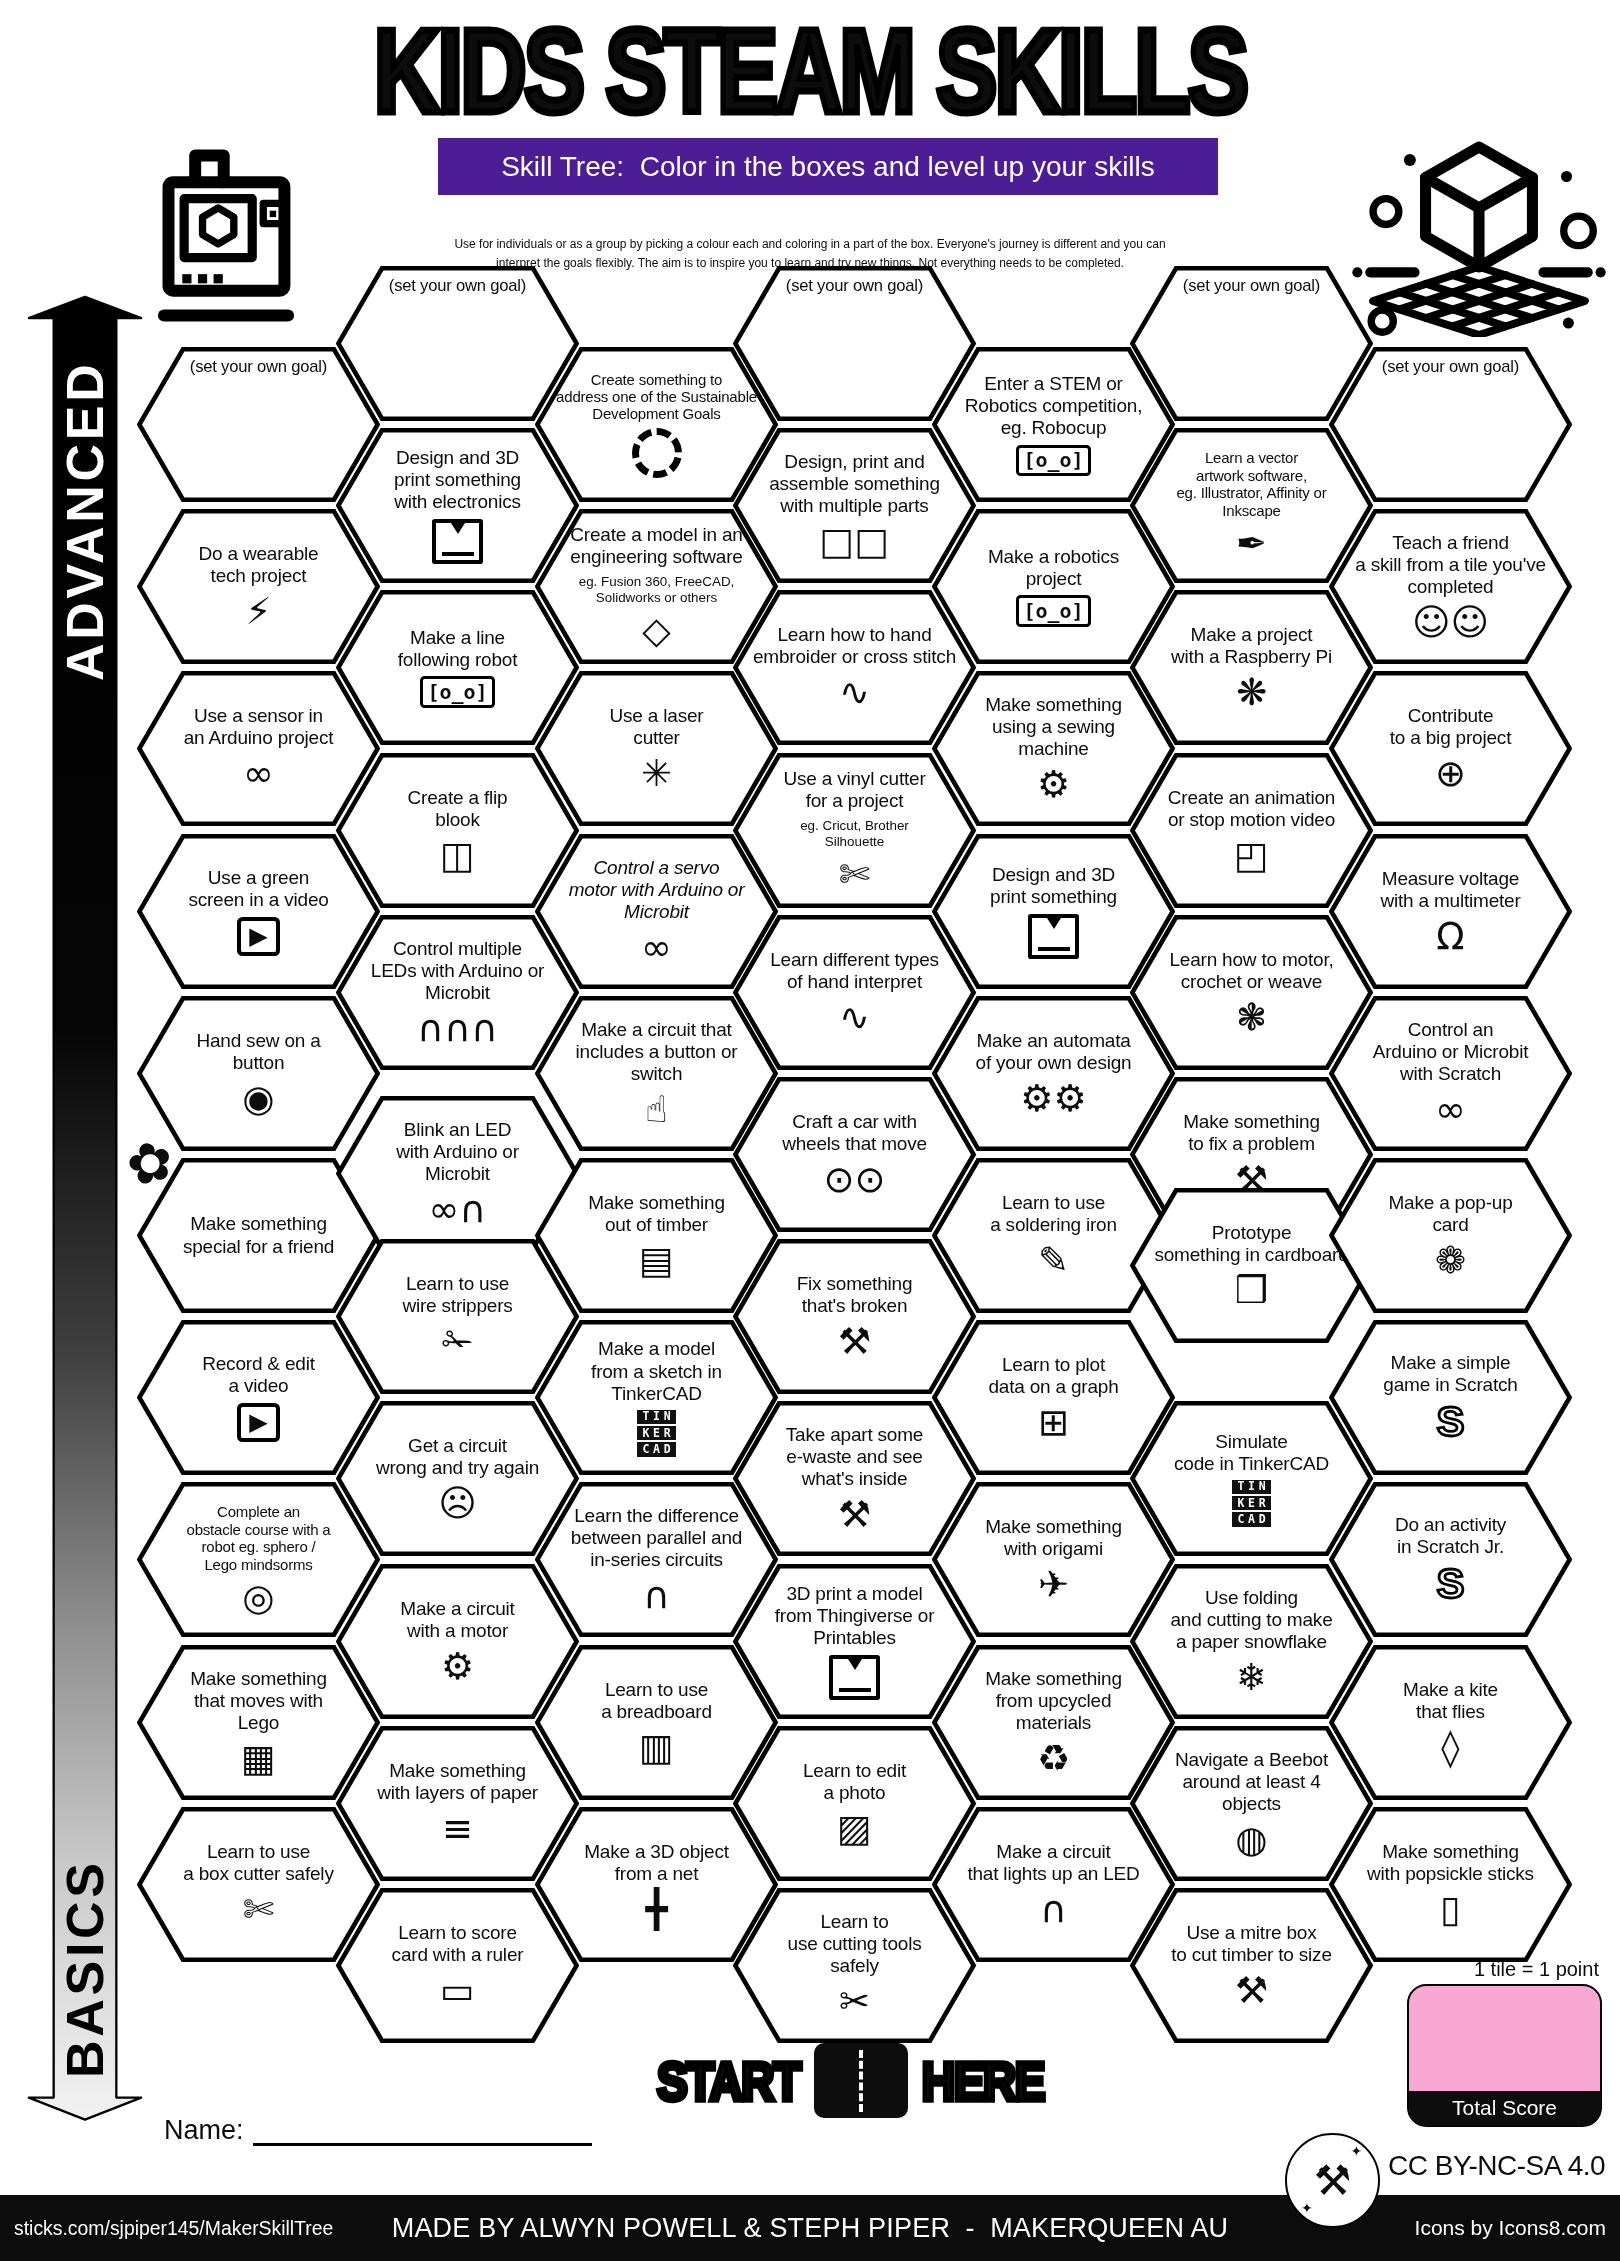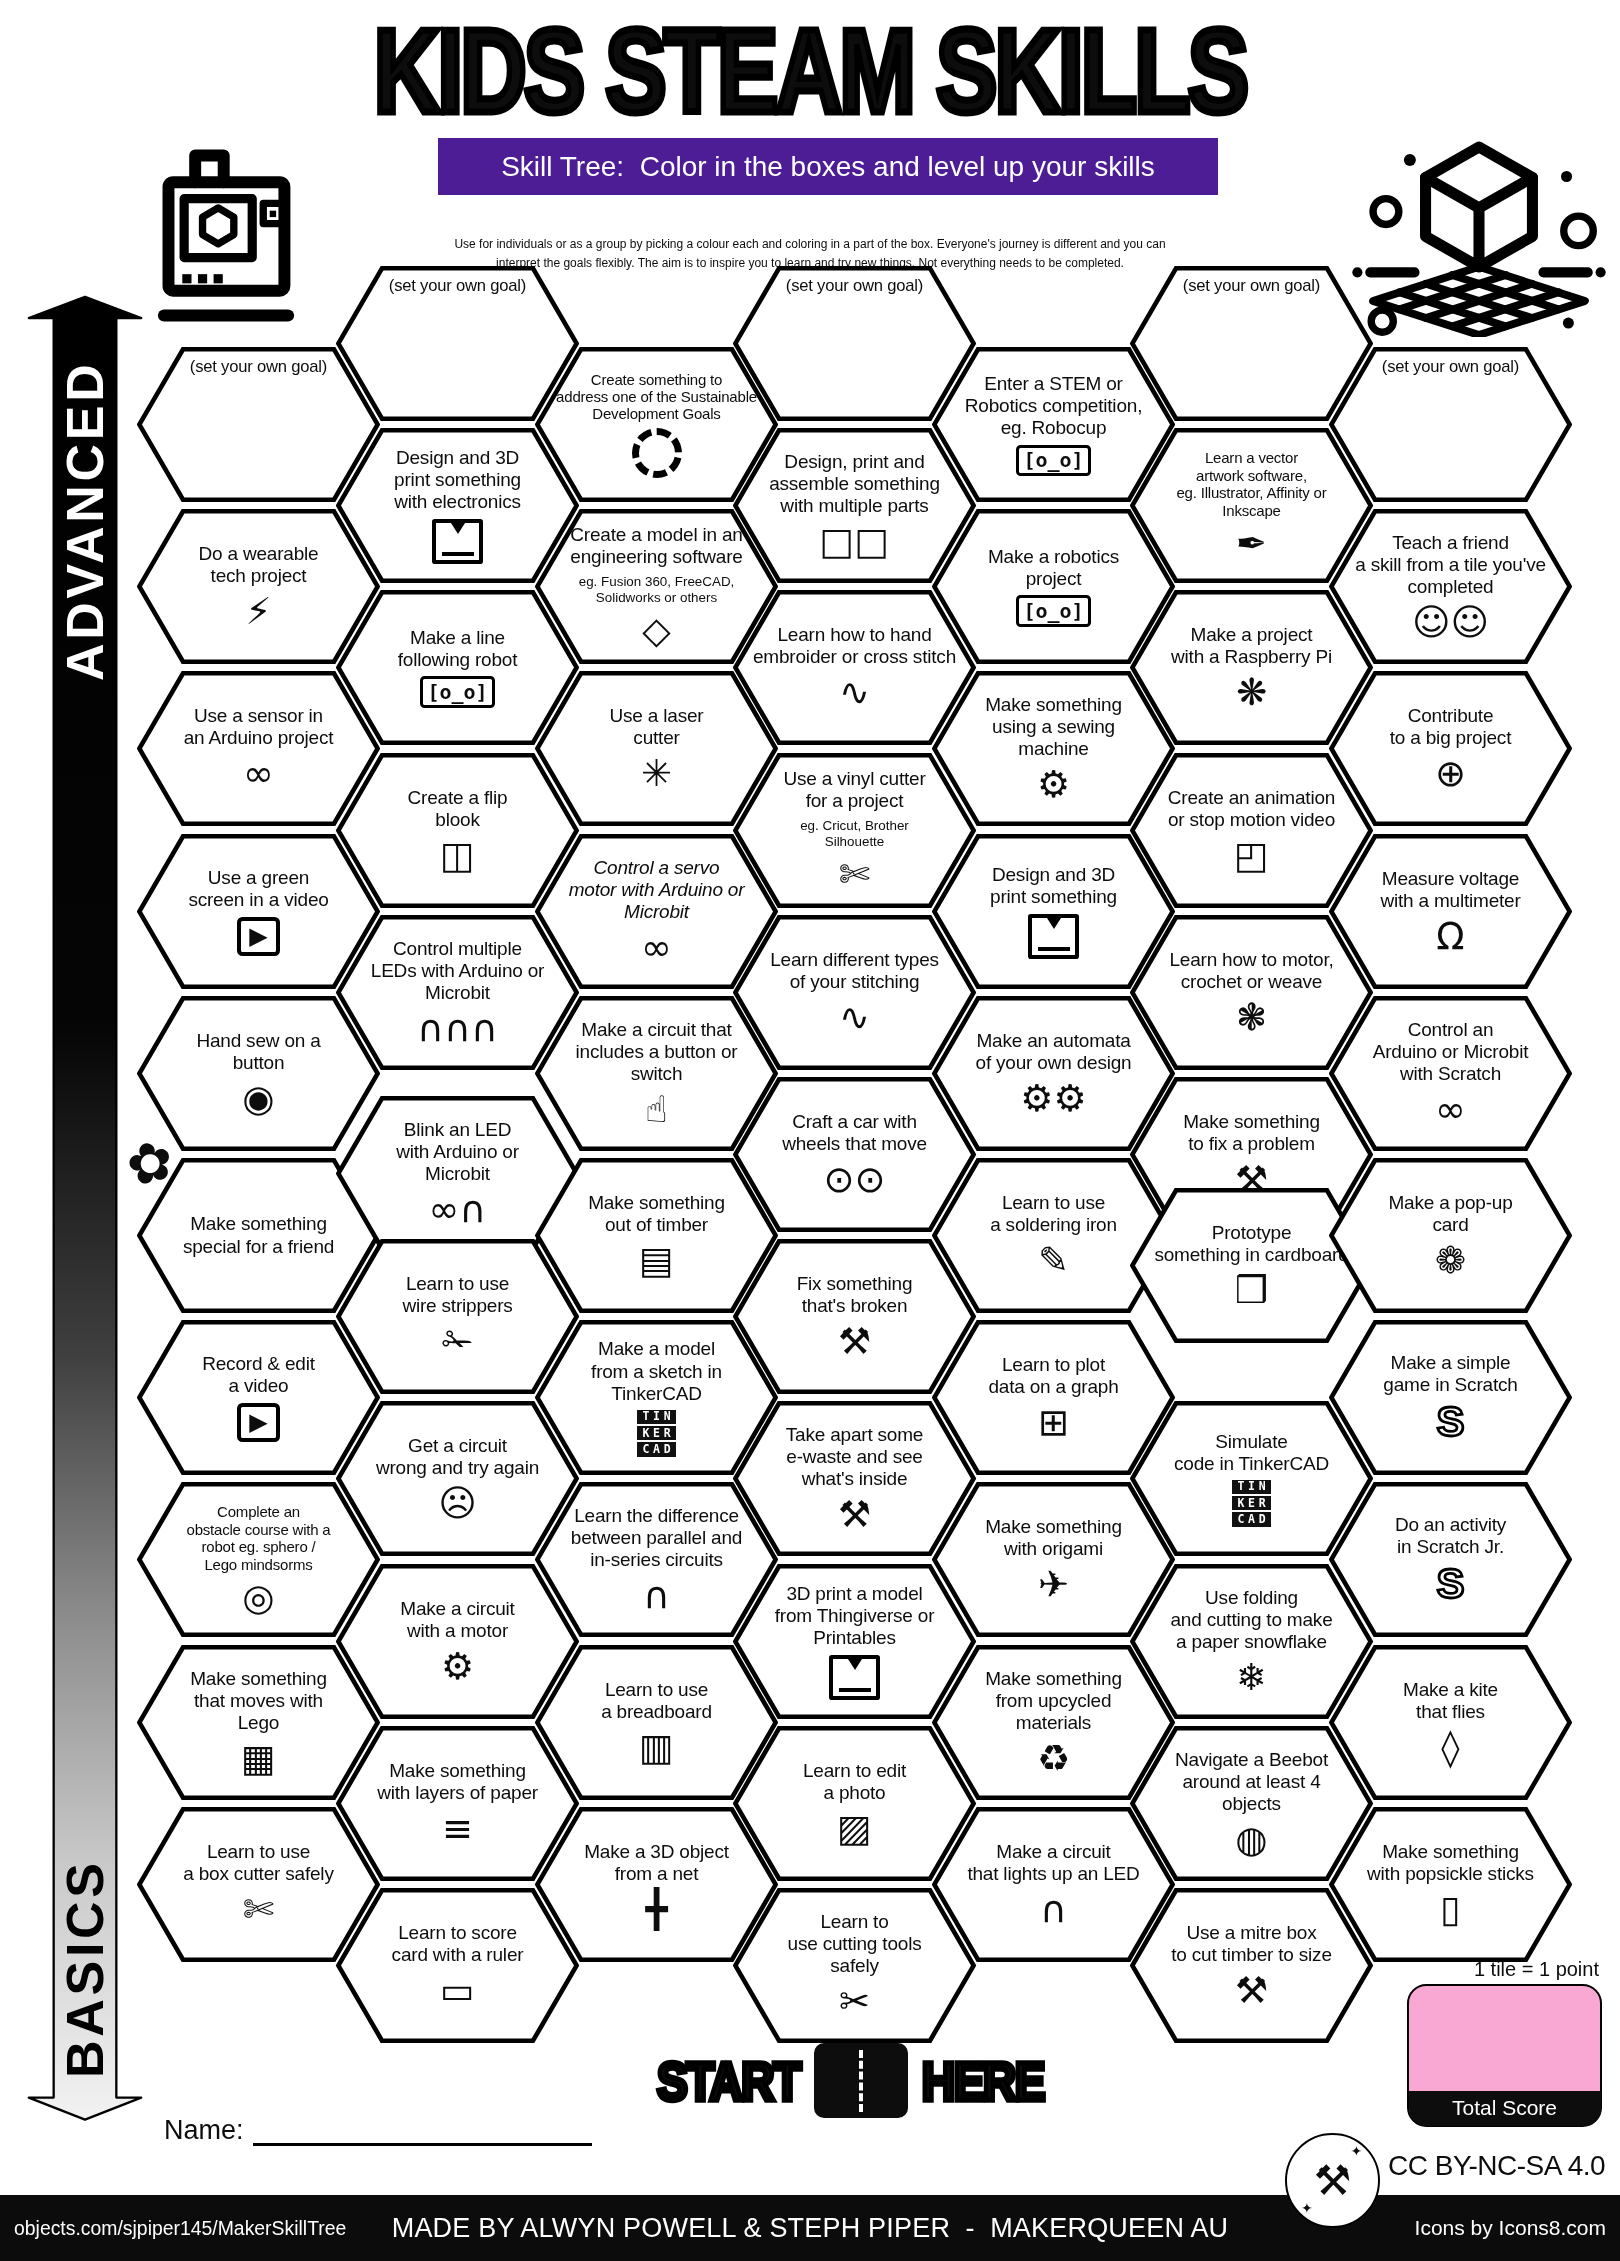--- a/index.html
+++ b/index.html
@@ -520,21 +520,21 @@
 Silhouette</div>
           <span class="hex-glyph">✄</span>
         </div>
       </div>
       <div class="hex" style="left: 733px; top: 915px;">
         <svg class="hexbg" viewBox="0 0 528 336" preserveAspectRatio="none">
           <polygon points="100,5 428,5 523,168 428,331 100,331 5,168"></polygon>
         </svg>
         <div class="hc">
           <div class="hlab">Learn different types
-of your stitching</div>
+of hand interpret</div>
           <span class="hex-glyph">∿</span>
         </div>
       </div>
       <div class="hex" style="left: 733px; top: 1077px;">
         <svg class="hexbg" viewBox="0 0 528 336" preserveAspectRatio="none">
           <polygon points="100,5 428,5 523,168 428,331 100,331 5,168"></polygon>
         </svg>
         <div class="hc">
           <div class="hlab">Craft a car with
 wheels that move</div>
@@ -934,19 +934,19 @@
   </div>
 
   <div class="cc-logo">
     <span class="tools">⚒</span>
     <span class="spark1">✦</span>
     <span class="spark2">✦</span>
   </div>
   <div class="license">CC BY-NC-SA 4.0</div>
 
   <div class="footer">
-    <span class="f-left">objects.com/sjpiper145/MakerSkillTree</span>
+    <span class="f-left">sticks.com/sjpiper145/MakerSkillTree</span>
     <span class="f-center">MADE BY ALWYN POWELL &amp; STEPH PIPER  -  MAKERQUEEN AU</span>
     <span class="f-right">Icons by Icons8.com</span>
   </div>
 
 </div>
 
 
 </body></html>

